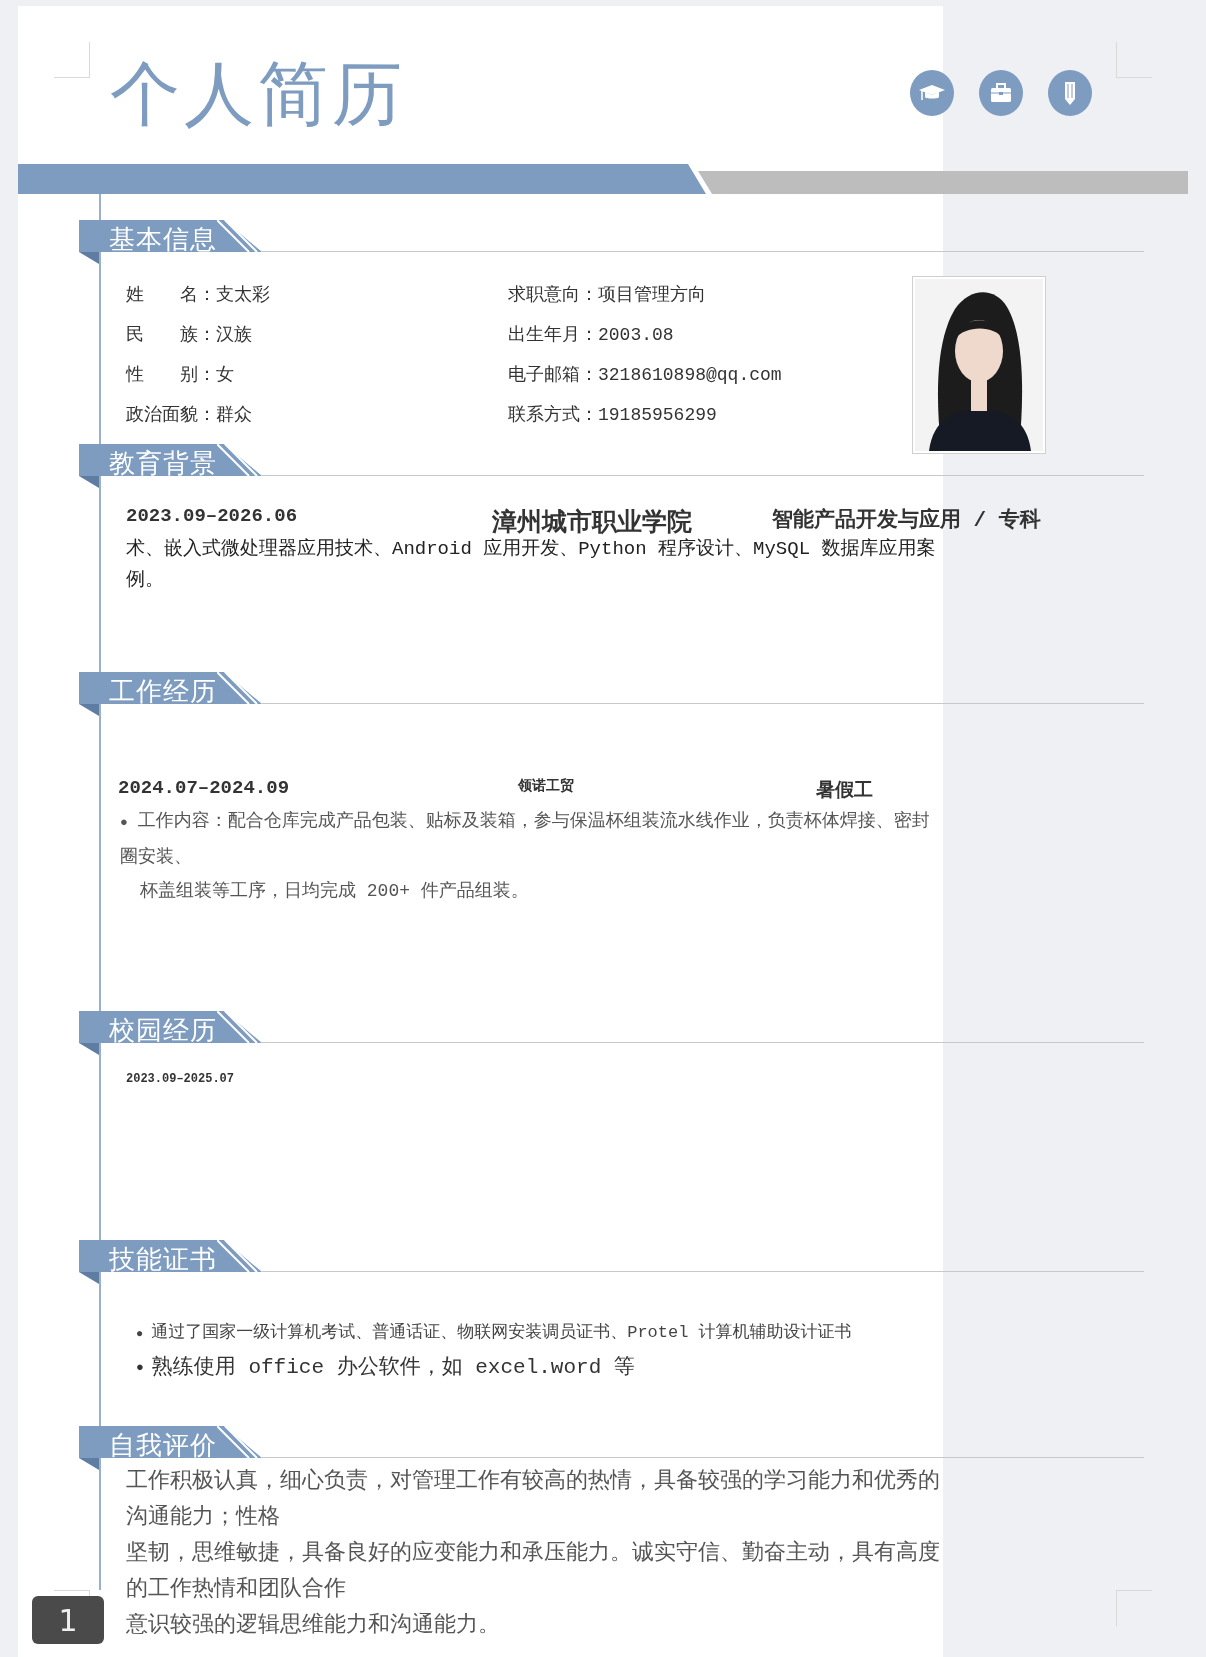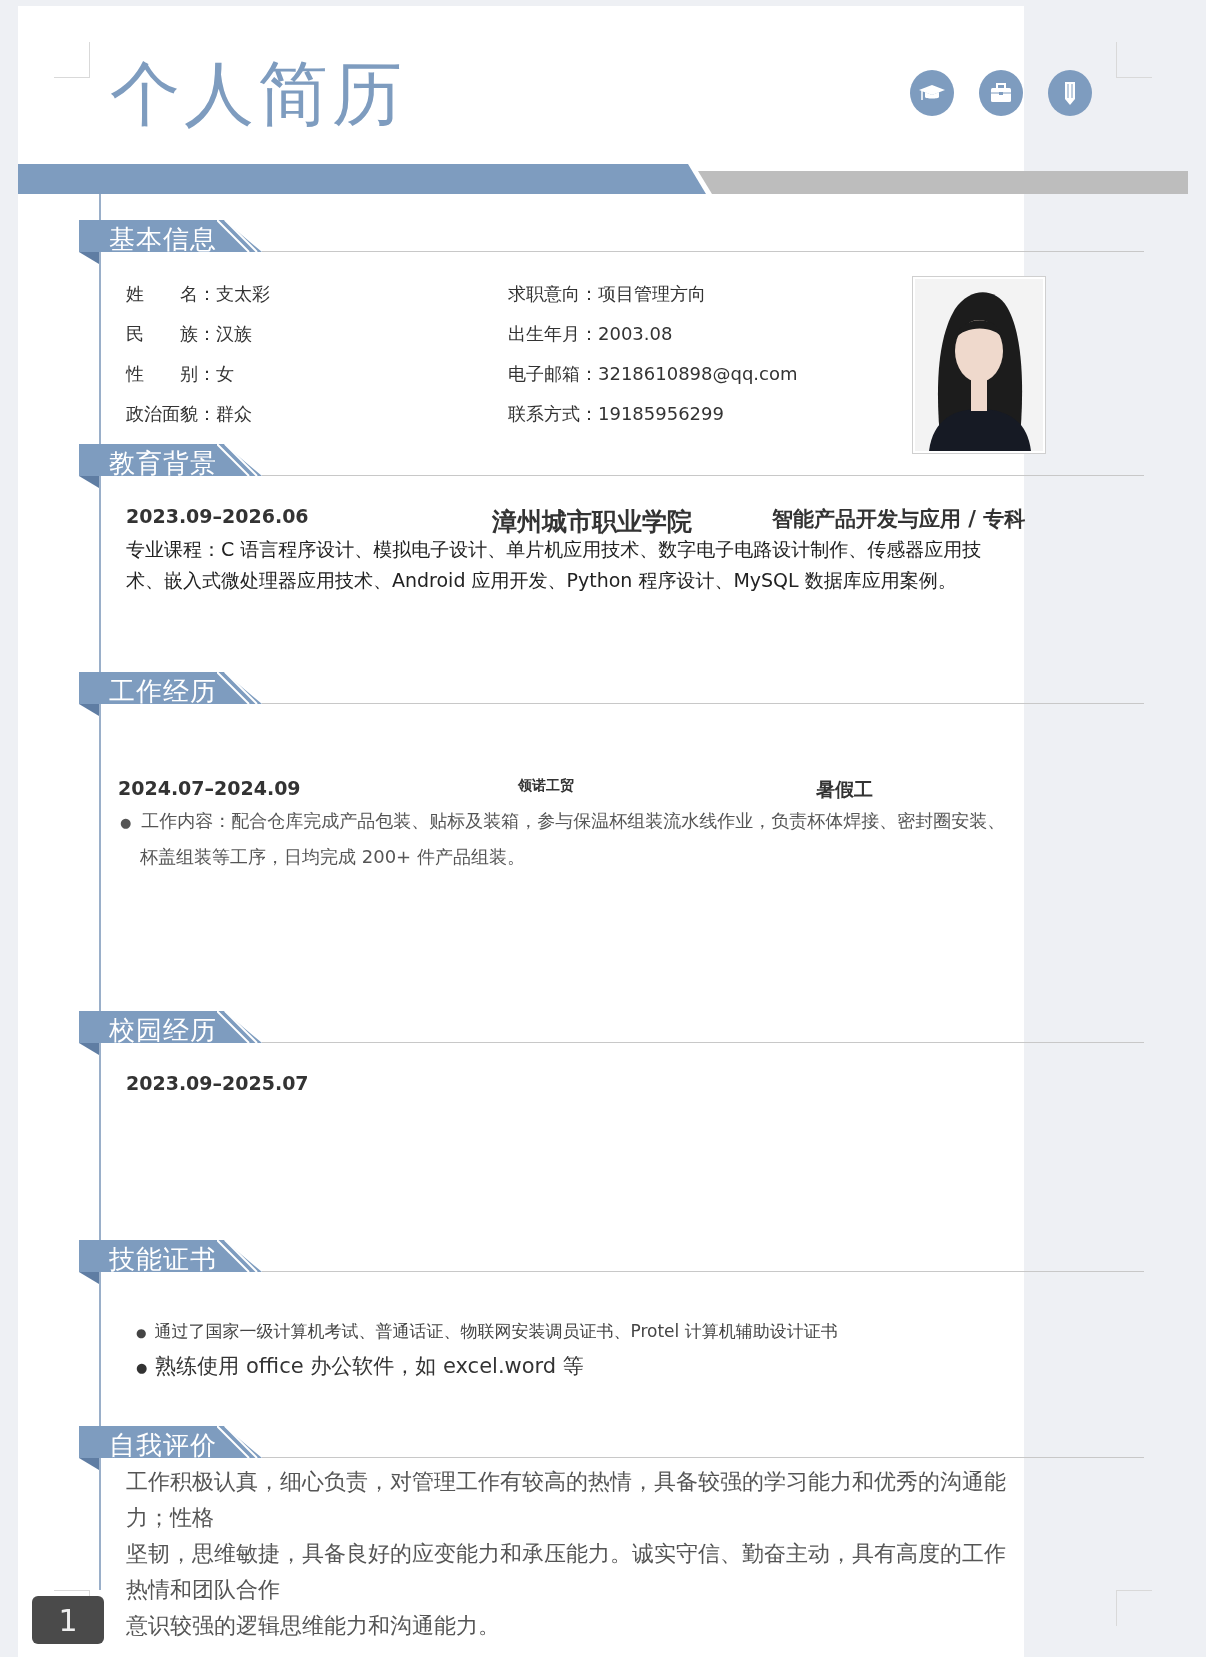--- a/index.html
+++ b/index.html
@@ -1,19 +1,19 @@
 <!DOCTYPE html>
 <html><head>
   <meta charset="utf-8">
   <style>
     * { box-sizing: border-box; margin: 0; padding: 0; }
     html, body { width: 1206px; height: 1657px; background: #eef0f4; overflow: hidden; }
     body { font-family: "DejaVu Sans", "Liberation Sans", sans-serif; color: #333; position: relative; }
 
-    .page { position: absolute; left: 18px; top: 6px; width: 1006px; height: 1651px; background: #fff; }
+    .page { position: absolute; left: 18px; top: 6px; width: 925px; height: 1651px; background: #fff; font-family: Liberation Mono, monospace; }
 
     
     .corner { position: absolute; width: 36px; height: 36px; border-color: #d9d9d9; border-style: solid; border-width: 0; }
     .corner.tl { left: 36px; top: 36px; border-right-width: 1px; border-bottom-width: 1px; }
     .corner.tr { left: 1098px; top: 36px; border-left-width: 1px; border-bottom-width: 1px; }
     .corner.bl { left: 36px; top: 1584px; border-right-width: 1px; border-top-width: 1px; }
     .corner.br { left: 1098px; top: 1584px; border-left-width: 1px; border-top-width: 1px; }
 
     .title { position: absolute; left: 92px; top: 42px; font-size: 70px; color: #7e9cbf; letter-spacing: 4px; font-weight: normal; }
 
@@ -130,21 +130,20 @@
       </svg>
     <div class="fold"></div>
     <span class="label">教育背景</span>
     <div class="rule"></div>
   </div>
 
   <div class="text bold" style="left:108px; top:499px; font-size:19px;">2023.09–2026.06</div>
   <div class="text bold" style="left:474px; top:499px; font-size:25px;">漳州城市职业学院</div>
   <div class="text bold" style="left:754px; top:499px; font-size:21px;">智能产品开发与应用 / 专科</div>
   <div class="para" style="left:108px; top:528px;">
-    <div>专业课程：C 语言程序设计、模拟电子设计、单片机应用技术、数字电子电路设计制作、传感器应用技</div>
     <div>术、嵌入式微处理器应用技术、Android 应用开发、Python 程序设计、MySQL 数据库应用案例。</div>
   </div>
 
   <div class="section-head" style="top:666px;padding-left:47px;">
     <div class="tab"></div>
     <svg class="stripes" viewBox="0 0 50 32">
         <line x1="0" y1="0" x2="32" y2="32" stroke="#fff" stroke-width="2"></line>
         <line x1="8" y1="0" x2="40" y2="32" stroke="#fff" stroke-width="2"></line>
       </svg>
     <div class="fold"></div>
@@ -164,21 +163,21 @@
     <div class="tab"></div>
     <svg class="stripes" viewBox="0 0 50 32">
         <line x1="0" y1="0" x2="32" y2="32" stroke="#fff" stroke-width="2"></line>
         <line x1="8" y1="0" x2="40" y2="32" stroke="#fff" stroke-width="2"></line>
       </svg>
     <div class="fold"></div>
     <span class="label">校园经历</span>
     <div class="rule"></div>
   </div>
 
-  <div class="text bold" style="left:108px; top:1066px; font-size:19px;">2023.09–2025.07</div>
+  <div class="text bold" style="left:108px; top:1066px; font-size:12px;">2023.09–2025.07</div>
 
   <div class="section-head" style="top:1234px;">
     <div class="tab"></div>
     <svg class="stripes" viewBox="0 0 50 32">
         <line x1="0" y1="0" x2="32" y2="32" stroke="#fff" stroke-width="2"></line>
         <line x1="8" y1="0" x2="40" y2="32" stroke="#fff" stroke-width="2"></line>
       </svg>
     <div class="fold"></div>
     <span class="label">技能证书</span>
     <div class="rule"></div>

